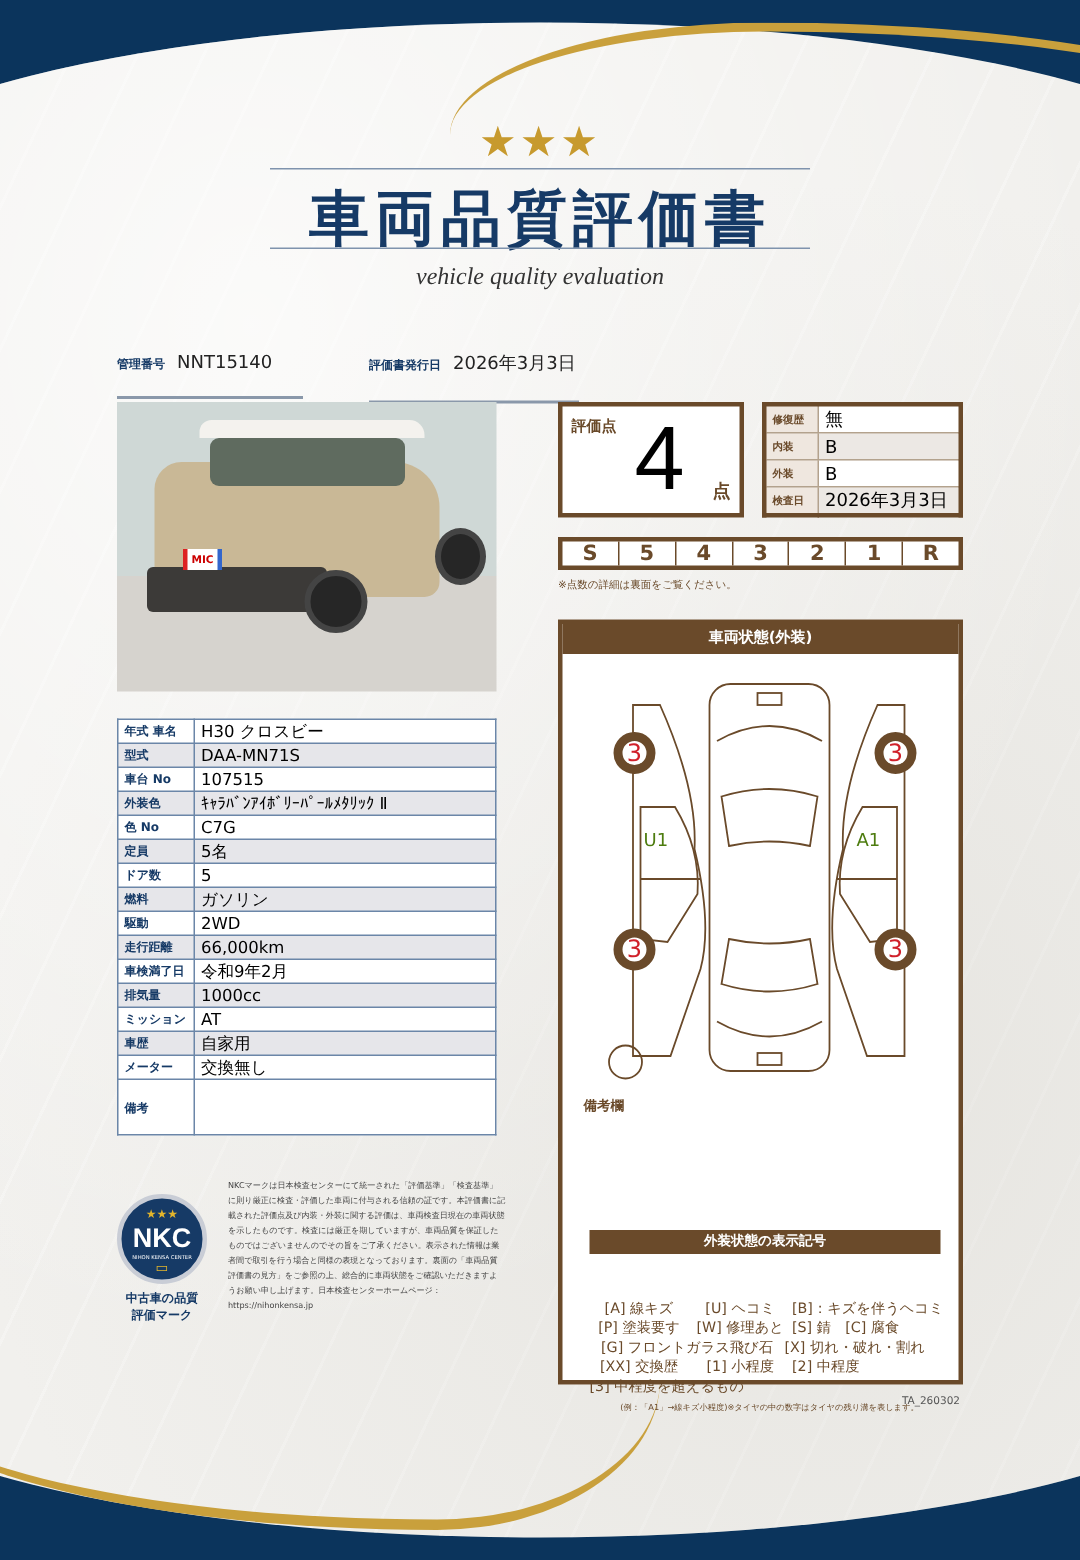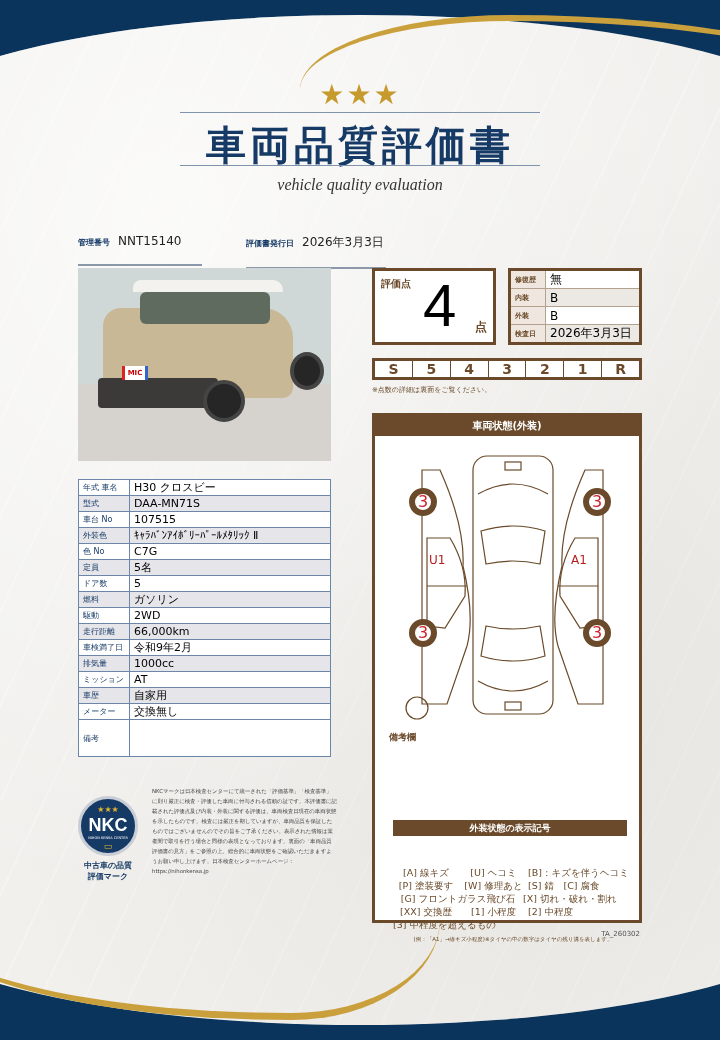--- a/index.html
+++ b/index.html
@@ -50,21 +50,21 @@
     background: linear-gradient(#cfd8d6 0 60%, #d6d3ce 60% 100%); overflow: hidden; }
   .car-body { position: absolute; left: 25px; top: 40px; width: 190px; height: 90px; background: #c9b896; border-radius: 18px 30px 10px 10px; }
   .car-roof { position: absolute; left: 55px; top: 12px; width: 150px; height: 12px; background: #f4f2ee; border-radius: 8px 10px 0 0; }
   .car-window { position: absolute; left: 62px; top: 24px; width: 130px; height: 32px; background: #5f6b5f; border-radius: 6px; }
   .car-bumper { position: absolute; left: 20px; top: 110px; width: 120px; height: 30px; background: #3c3a38; border-radius: 4px; }
   .wheel { position: absolute; width: 42px; height: 42px; border-radius: 50%; background: #262626; border: 4px solid #444; }
   .plate { position: absolute; left: 44px; top: 98px; width: 26px; height: 14px; background: #fff; border-left: 3px solid #d22; border-right: 3px solid #36c; font-size: 7px; color: #c00; text-align: center; line-height: 14px; font-weight: bold; }
 
   table.spec { position: absolute; left: 78px; top: 479px; width: 253px; border-collapse: collapse; font-size: 11px; }
   table.spec td { border: 1px solid #6b86a8; height: 16px; padding: 0 4px; }
-  table.spec td.k { width: 51px; font-size: 8px; font-weight: normal; color: #163a66; }
+  table.spec td.k { width: 51px; font-size: 8px; font-weight: bold; color: #163a66; }
   table.spec tr:nth-child(odd) td { background: #fff; }
   table.spec tr:nth-child(even) td { background: #e6e6ea; }
   table.spec tr.tall td { height: 37px; background: #fff; }
 
   .score-box { position: absolute; left: 372px; top: 268px; width: 124px; height: 77px; background: #fff; border: 3px solid #6a4a2a; }
   .score-box .lbl { position: absolute; left: 6px; top: 6px; font-size: 10px; font-weight: bold; color: #6a4a2a; }
   .score-box .val { position: absolute; left: 48px; top: 0; font-size: 60px; color: #000; font-family: "Liberation Sans", sans-serif; }
   .score-box .unit { position: absolute; right: 6px; bottom: 6px; font-size: 12px; font-weight: bold; color: #6a4a2a; }
 
   table.cond { position: absolute; left: 508px; top: 268px; width: 134px; border-collapse: collapse; border: 3px solid #6a4a2a; font-size: 12px; }
@@ -75,21 +75,21 @@
 
   .scale { position: absolute; left: 372px; top: 358px; width: 270px; height: 22px; display: flex; border: 3px solid #6a4a2a; background: #fff; }
   .scale div { flex: 1; text-align: center; font-size: 14px; font-weight: bold; color: #6a4a2a; line-height: 16px; border-right: 1px solid #6a4a2a; }
   .scale div:last-child { border-right: none; }
   .scale-note { position: absolute; left: 372px; top: 385px; font-size: 7px; color: #6a4a2a; }
 
   .panel { position: absolute; left: 372px; top: 413px; width: 270px; height: 510px; background: #fff; border: 3px solid #6a4a2a; }
   .panel-head { height: 20px; background: #6a4a2a; color: #fff; text-align: center; font-size: 10px; font-weight: bold; line-height: 20px; }
   .diagram { position: absolute; left: 0; top: 20px; width: 264px; height: 300px; }
   .badge { position: absolute; width: 28px; height: 28px; border-radius: 50%; background: #fff; border: 6px solid #6a4a2a; color: #d0202a; font-size: 16px; line-height: 16px; text-align: center; }
-  .mark { position: absolute; color: #b91c1c; font-size: 12px; }
+  .mark { position: absolute; color: #4d7c0f; font-size: 12px; }
 
   .remarks-lbl { position: absolute; left: 14px; top: 315px; font-size: 9px; font-weight: bold; color: #6a4a2a; }
   .remarks { position: absolute; left: 18px; top: 330px; width: 232px; height: 60px; border: 1px solid #b7b0a6; padding: 4px 8px; font-size: 11px; line-height: 16px; color: #111; }
   .legend-head { position: absolute; left: 18px; top: 404px; width: 234px; height: 16px; background: #6a4a2a; color: #fff; text-align: center; font-size: 9px; font-weight: bold; line-height: 16px; }
   .legend { position: absolute; left: 18px; top: 450px; width: 240px; font-size: 9.5px; color: #6a4a2a; line-height: 13px; text-align: center; }
   .legend .row { display: flex; }
   .legend .c1 { width: 66px; } .legend .c2 { width: 69px; }
   .legend .note { font-size: 5.5px; margin-top: 2px; }
   .code { position: absolute; right: 80px; top: 930px; font-size: 7px; color: #555; }
 

